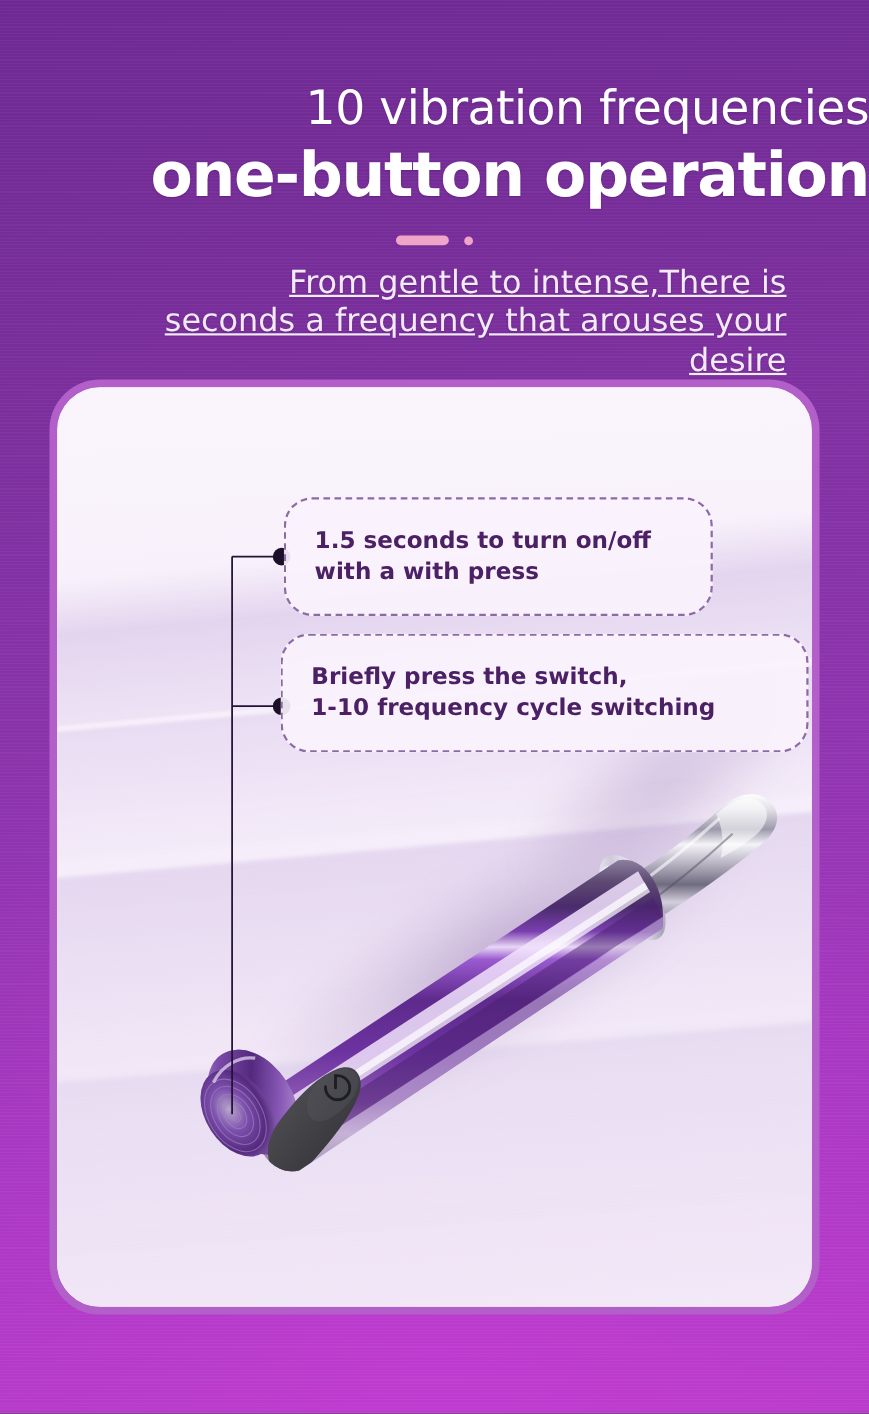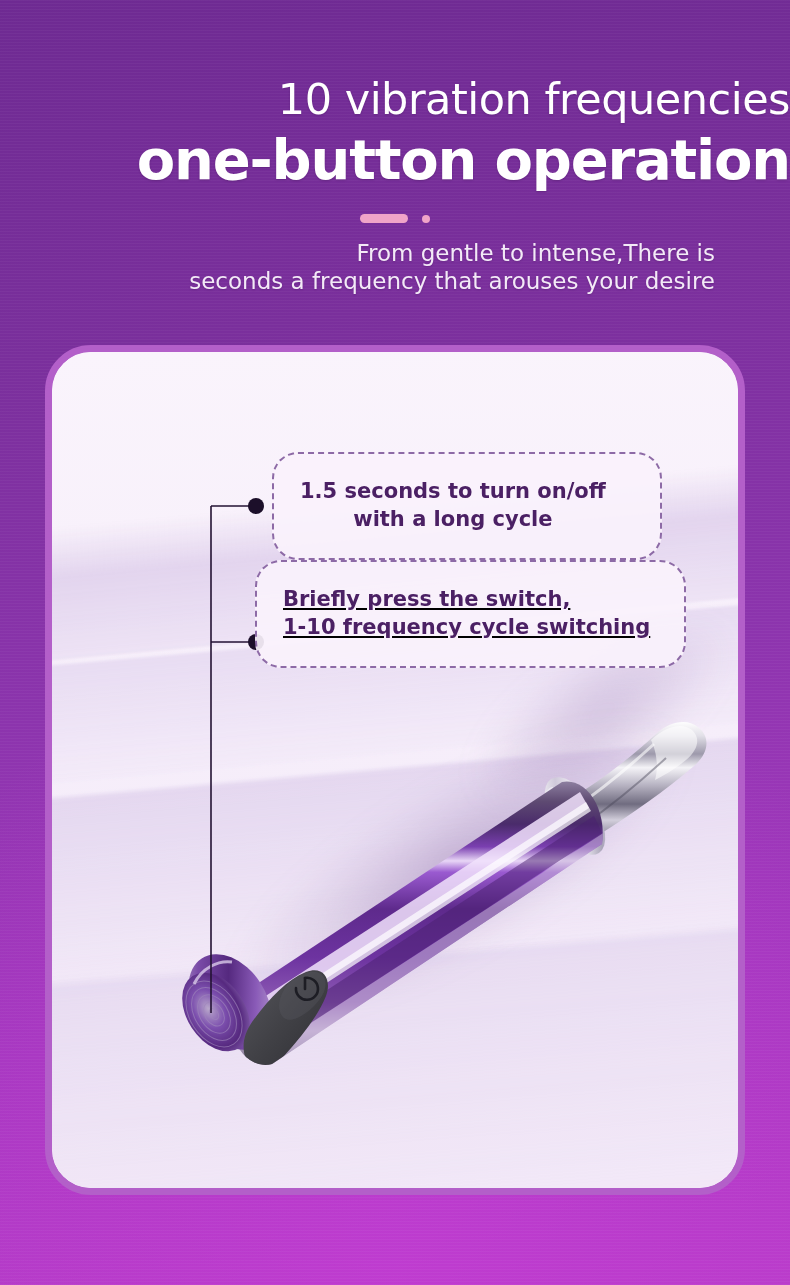--- a/index.html
+++ b/index.html
@@ -69,24 +69,25 @@
     position: absolute;
     right: 0; top: 3.5px;
     width: 8px; height: 8px;
     border-radius: 50%;
     background: #f0a4c8;
   }
   .subtitle {
     margin: 16px auto 0;
     width: 640px;
     color: #f3eaf7;
-    font-size: 23px;
+    font-size: 29px;
     font-weight: 400;
     line-height: 1.22;
     text-shadow: 0 1px 2px rgba(50,10,70,0.22);
+    text-decoration: underline;
   }
   .subtitle .s-line { display: block; }
 
   
   .card {
     position: absolute;
     left: 45px;
     top: 345px;
     width: 700px;
     height: 850px;
@@ -184,22 +185,22 @@
     z-index: 7;
   }
   .callout p {
     margin: 0;
     color: #4b2064;
     font-size: 21px;
     font-weight: 600;
     line-height: 1.32;
   }
   .callout p .c-line { display: block; }
-  #callout-1 { left: 272px; top: 452px; width: 390px; height: 108px; text-align: center; }
-  #callout-2 { left: 255px; top: 560px; width: 431px; height: 108px; text-decoration: underline; }
+  #callout-1 { left: 258px; top: 452px; width: 390px; height: 108px; }
+  #callout-2 { left: 255px; top: 576px; width: 480px; height: 108px; }
 
   .connector-svg {
     position: absolute;
     left: 0; top: 0;
     width: 790px; height: 1285px;
     z-index: 6;
     pointer-events: none;
   }
 </style>
 </head>
@@ -369,21 +370,21 @@
     <path d="M211 506 L255 506" stroke="#231233" stroke-width="1.6" fill="none"></path>
 
     <path d="M211 642 L255 642" stroke="#231233" stroke-width="1.6" fill="none"></path>
     <circle cx="256" cy="506" r="8" fill="#1c0f2a"></circle>
     <circle cx="256" cy="642" r="8" fill="#1c0f2a"></circle>
   </svg>
 
   <div class="callout" id="callout-1">
     <p>
       <span class="c-line">1.5 seconds to turn on/off</span>
-      <span class="c-line">with a long cycle</span>
+      <span class="c-line">with a with press</span>
     </p>
   </div>
 
   <div class="callout" id="callout-2">
     <p>
       <span class="c-line">Briefly press the switch,</span>
       <span class="c-line">1-10 frequency cycle switching</span>
     </p>
   </div>
 

